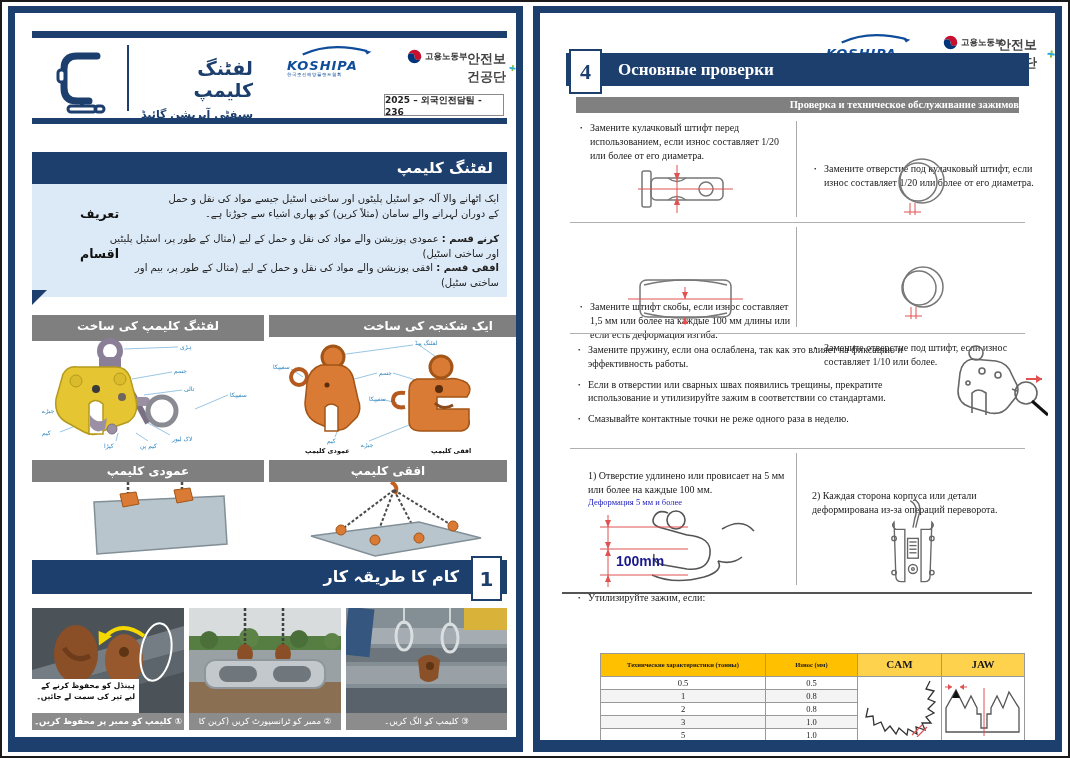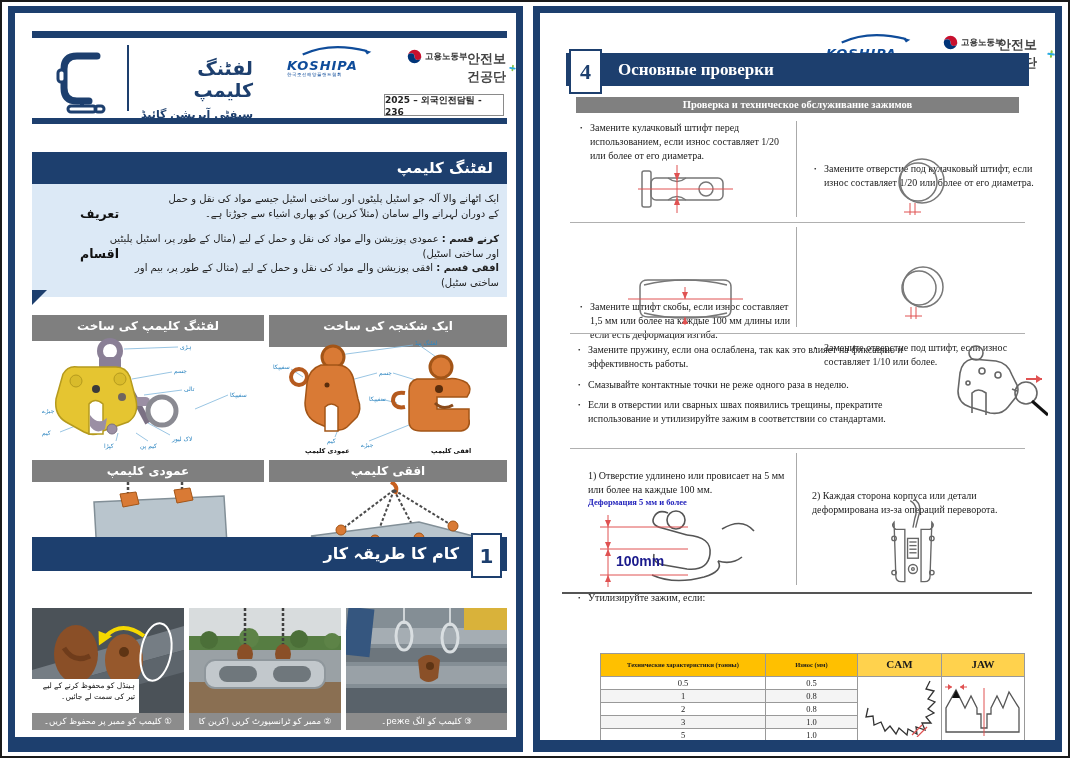--- a/index.html
+++ b/index.html
@@ -43,28 +43,28 @@
   
   .photo{position:absolute;height:122px;background:#777;}
   .photo svg{display:block;}
   .pcaption{position:absolute;left:0;right:0;bottom:0;height:17px;background:#8c8c8c;color:#fff;
             font-size:8.5px;text-align:center;line-height:17px;direction:rtl;}
   .poverlay{position:absolute;left:0;bottom:17px;width:107px;height:34px;background:#fff;
             font-size:7.5px;line-height:1.45;direction:rtl;text-align:right;padding:2px 4px;box-sizing:border-box;color:#111;}
   
   .rp-banner-title{color:#fff;font-family:"Liberation Serif","DejaVu Serif",serif;font-weight:bold;font-size:17px;line-height:33px;padding-left:52px;box-sizing:border-box;}
   .rp-subhdr{background:#808080;color:#fff;font-family:"Liberation Serif","DejaVu Serif",serif;
-             font-weight:bold;font-size:10.5px;text-align:center;line-height:16px;}
+             font-weight:bold;font-size:10.5px;text-align:right;line-height:16px;}
   .rbullet{font-family:"Liberation Serif","DejaVu Serif",serif;font-size:10px;line-height:1.38;color:#1a1a1a;
            padding-left:10px;position:relative;}
   .rbullet::before{content:"•";position:absolute;left:0;top:0;font-size:7px;line-height:14px;}
   .rtext{font-family:"Liberation Serif","DejaVu Serif",serif;font-size:10px;line-height:1.38;color:#1a1a1a;}
   .hline{background:#b0b0b0;height:1px;}
   .vline{background:#aaa;width:1px;}
-  .bluelabel{font-family:"Liberation Serif","DejaVu Serif",serif;font-size:8.5px;font-weight:bold;color:#2222bb;}
+  .bluelabel{font-family:"Liberation Serif","DejaVu Serif",serif;font-size:8.5px;font-weight:normal;color:#2222bb;}
   .measure{font-size:14px;font-weight:bold;color:#1a1a8c;font-family:"Liberation Sans",sans-serif;}
   ul.midlist{list-style:none;margin:0;padding:0;}
   ul.midlist li{margin-bottom:7px;}
   
   .wear-table{border-collapse:collapse;table-layout:fixed;font-family:"Liberation Serif","DejaVu Serif",serif;}
   .wear-table th,.wear-table td{border:1px solid #999;padding:0;text-align:center;vertical-align:middle;}
   .wear-table th{background:#ffc000;font-size:6.5px;font-weight:bold;height:22px;line-height:1.2;}
   .wear-table th.cj{background:#ffd24d;font-size:11px;font-weight:600;}
   .wear-table td{font-size:8.5px;height:12px;color:#222;}
   .wear-table tr:nth-child(odd) td.num{background:#f4f4f4;}
@@ -129,21 +129,21 @@
     <div class="abs deftext rtl" style="right:8px;top:48px;width:392px;">
       <b>کرنے قسم :</b>
       <span>عمودی پوزیشن والے مواد کی نقل و حمل کے لیے (مثال کے طور پر، اسٹیل پلیٹیں اور ساختی اسٹیل)</span><br>
       <b>افقی قسم :</b>
       <span>افقی پوزیشن والے مواد کی نقل و حمل کے لیے (مثال کے طور پر، بیم اور ساختی سٹیل)</span>
     </div>
     <div class="abs" style="left:0;bottom:-8px;width:0;height:0;border-top:15px solid #1d3f6e;border-right:15px solid transparent;"></div>
   </div>
 
   <div class="abs grayhdr rtl" style="left:17px;top:302px;width:232px;height:26px;">لفٹنگ کلیمپ کی ساخت</div>
-  <div class="abs grayhdr rtl" style="left:254px;top:302px;width:238px;height:32px;">ایک شکنجہ کی ساخت</div>
+  <div class="abs grayhdr rtl" style="left:254px;top:302px;width:238px;height:22px;padding-left:40px;">ایک شکنجہ کی ساخت</div>
 
   <div class="abs" style="left:17px;top:324px;width:232px;height:120px;">
     <svg width="232" height="120" viewBox="0 0 232 120">
       <g stroke="#7fb6dc" stroke-width="0.8">
         <line x1="92" y1="12" x2="146" y2="10"></line>
             <line x1="100" y1="42" x2="140" y2="35"></line>
         <line x1="112" y1="58" x2="150" y2="53"></line>
             <line x1="163" y1="72" x2="196" y2="58"></line>
         <line x1="44" y1="74" x2="32" y2="75"></line>
             <line x1="56" y1="84" x2="28" y2="95"></line>
@@ -229,26 +229,26 @@
       <line x1="125" y1="8" x2="150" y2="56"></line>
           <line x1="125" y1="8" x2="184" y2="44"></line>
     </g>
     <polygon points="42,54 150,40 212,56 106,74" fill="#b9c5cd" stroke="#828f97" stroke-width="1.5"></polygon>
     <circle cx="72" cy="48" r="5" fill="#d97a35" stroke="#a35517"></circle>
     <circle cx="106" cy="58" r="5" fill="#d97a35" stroke="#a35517"></circle>
     <circle cx="150" cy="56" r="5" fill="#d97a35" stroke="#a35517"></circle>
     <circle cx="184" cy="44" r="5" fill="#d97a35" stroke="#a35517"></circle>
   </svg>
 
-  <div class="abs navybar procbanner" style="left:17px;top:524px;width:475px;height:34px;">
+  <div class="abs navybar procbanner" style="left:17px;top:547px;width:475px;height:34px;">
     <div class="proctitle">کام کا طریقہ کار</div>
     <div class="abs numbox" style="right:5px;top:-4px;width:27px;height:41px;font-size:20px;">1</div>
   </div>
 
-  <div class="photo" style="left:17px;top:595px;width:152px;">
+  <div class="photo" style="left:17px;top:595px;width:152px;font-weight:bold;">
     <svg width="152" height="122" viewBox="0 0 152 122">
       <rect width="152" height="122" fill="#4b5258"></rect>
       <polygon points="0,62 152,18 152,42 0,84" fill="#757d84"></polygon>
       <polygon points="0,84 152,42 152,64 0,106" fill="#5d656c"></polygon>
       <ellipse cx="44" cy="46" rx="22" ry="29" fill="#8a4f27"></ellipse>
       <path d="M32 40 q10 16 26 8" stroke="#6f3c1b" stroke-width="5" fill="none"></path>
       <ellipse cx="92" cy="52" rx="19" ry="26" fill="#96582c"></ellipse>
       <circle cx="92" cy="44" r="5" fill="#5e3414"></circle>
       <ellipse cx="124" cy="44" rx="15" ry="29" fill="none" stroke="#fff" stroke-width="2" transform="rotate(10 124 44)"></ellipse>
       <path d="M112 28 q-22 -16 -38 0" stroke="#f5d800" stroke-width="4" fill="none"></path>
@@ -287,21 +287,21 @@
       <rect y="80" width="161" height="42" fill="#59626a"></rect>
       <rect x="118" y="0" width="43" height="22" fill="#d9b23a"></rect>
       <line x1="58" y1="0" x2="58" y2="16" stroke="#cfd4d7" stroke-width="2"></line>
       <line x1="104" y1="0" x2="104" y2="18" stroke="#cfd4d7" stroke-width="2"></line>
       <ellipse cx="58" cy="28" rx="8" ry="14" fill="none" stroke="#d9dee1" stroke-width="3"></ellipse>
       <ellipse cx="104" cy="30" rx="8" ry="14" fill="none" stroke="#d9dee1" stroke-width="3"></ellipse>
       <path d="M72 52 q10 -10 22 0 l-2 18 q-10 8 -18 0 z" fill="#8a5028"></path>
       <circle cx="84" cy="58" r="4" fill="#5e3414"></circle>
       <rect x="0" y="0" width="26" height="48" fill="#35567f" transform="rotate(6 13 24)"></rect>
     </svg>
-    <div class="pcaption">③ کلیمپ کو الگ реже۔</div>
+    <div class="pcaption">③ کلیمپ کو الگ کریں۔</div>
   </div>
 
  </div>
 </div>
 
 <div class="page page-right">
  <div class="inner">
 
   <div class="abs koshipa" style="left:286px;top:16px;">
     <svg width="100" height="10" viewBox="0 0 100 14">
@@ -386,22 +386,22 @@
       <line x1="16" y1="44" x2="16" y2="56"></line>
           <line x1="21" y1="44" x2="21" y2="56"></line>
           <line x1="10" y1="53" x2="27" y2="53"></line>
     </g>
   </svg>
 
   <div class="abs hline" style="left:30px;top:320px;width:455px;"></div>
 
   <ul class="abs midlist" style="left:38px;top:330px;width:352px;">
     <li class="rbullet">Замените пружину, если она ослаблена, так как это влияет на фиксацию и эффективность работы.</li>
+    <li class="rbullet">Если в отверстии или сварных швах появились трещины, прекратите использование и утилизируйте зажим в соответствии со стандартами.</li>
     <li class="rbullet">Смазывайте контактные точки не реже одного раза в неделю.</li>
-    <li class="rbullet">Если в отверстии или сварных швах появились трещины, прекратите использование и утилизируйте зажим в соответствии со стандартами.</li>
   </ul>
   <svg class="abs" style="left:398px;top:328px;" width="110" height="95" viewBox="0 0 110 95">
     <g stroke="#666" fill="none" stroke-width="1.6">
       <circle cx="38" cy="12" r="7"></circle>
       <path d="M34 18 Q24 20 22 32 L20 50 Q20 62 32 66 L52 72 Q64 74 70 66 L78 56 Q82 48 78 42 L74 34 Q70 22 58 20 Z"></path>
       <path d="M34 72 L34 52 Q40 46 48 52 L48 74"></path>
       <circle cx="44" cy="30" r="3"></circle>
           <circle cx="60" cy="34" r="3"></circle>
           <circle cx="30" cy="42" r="2"></circle>
       <circle cx="88" cy="52" r="11"></circle>

